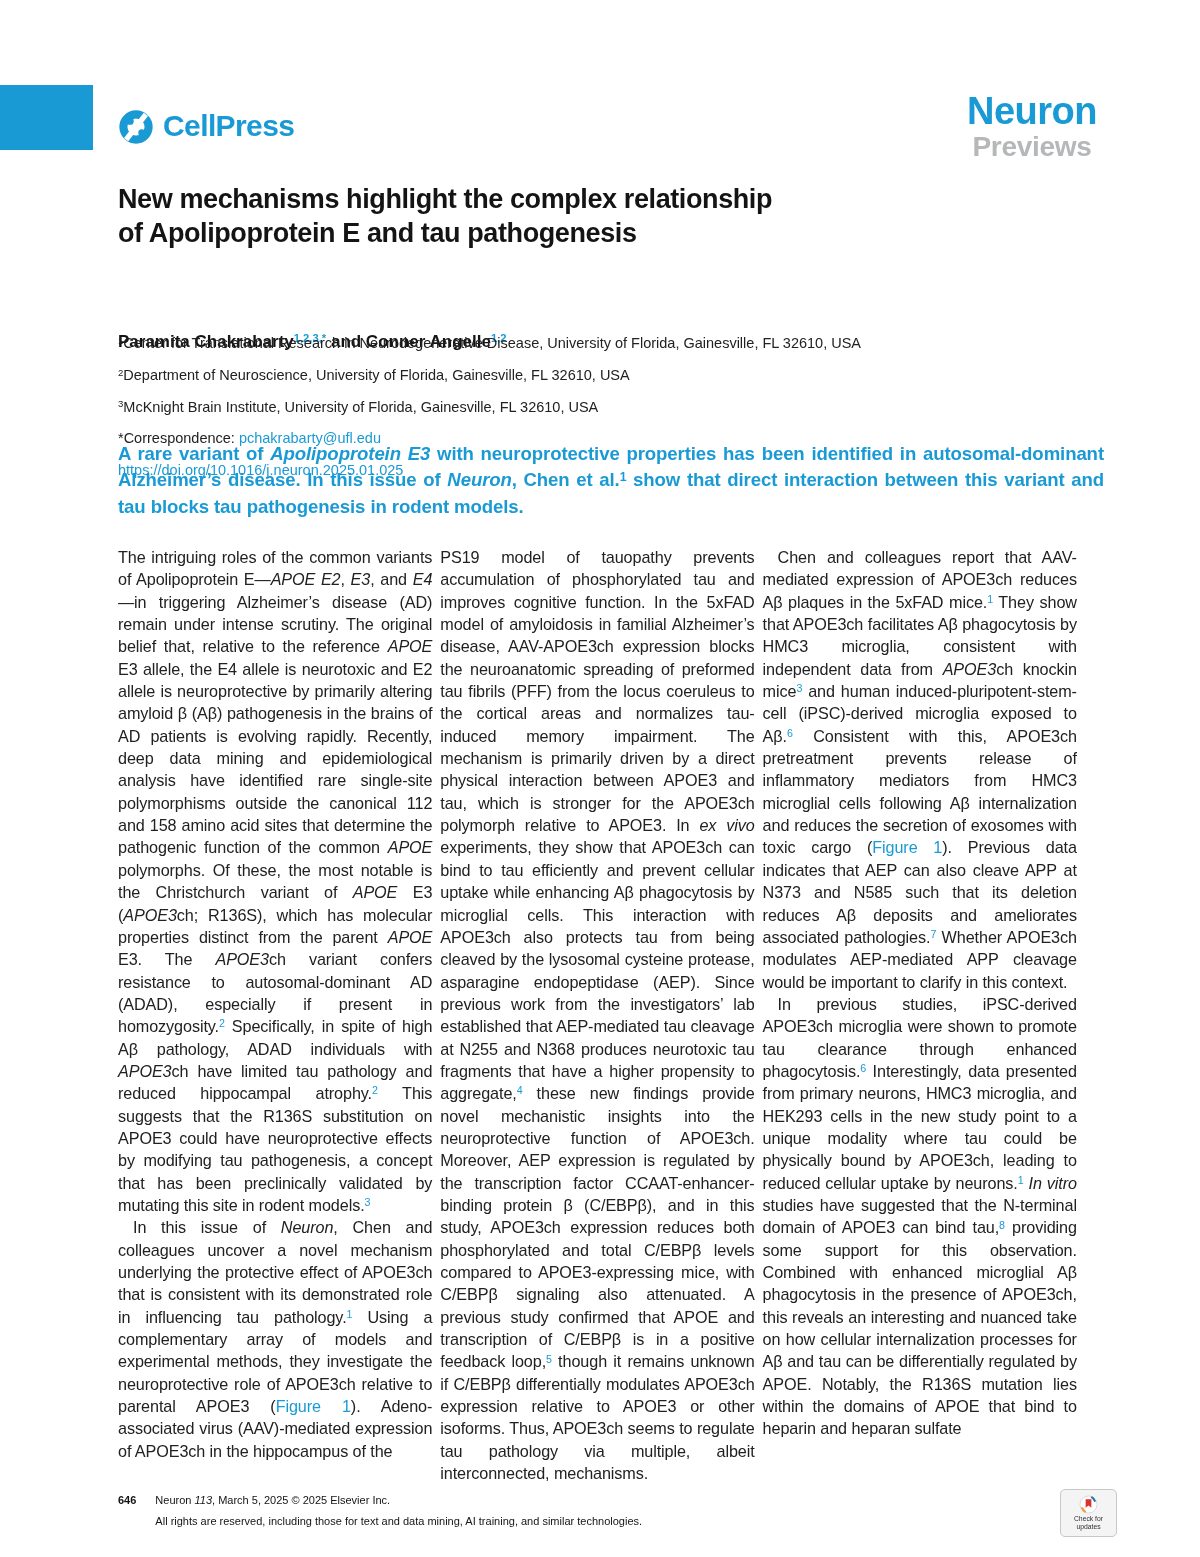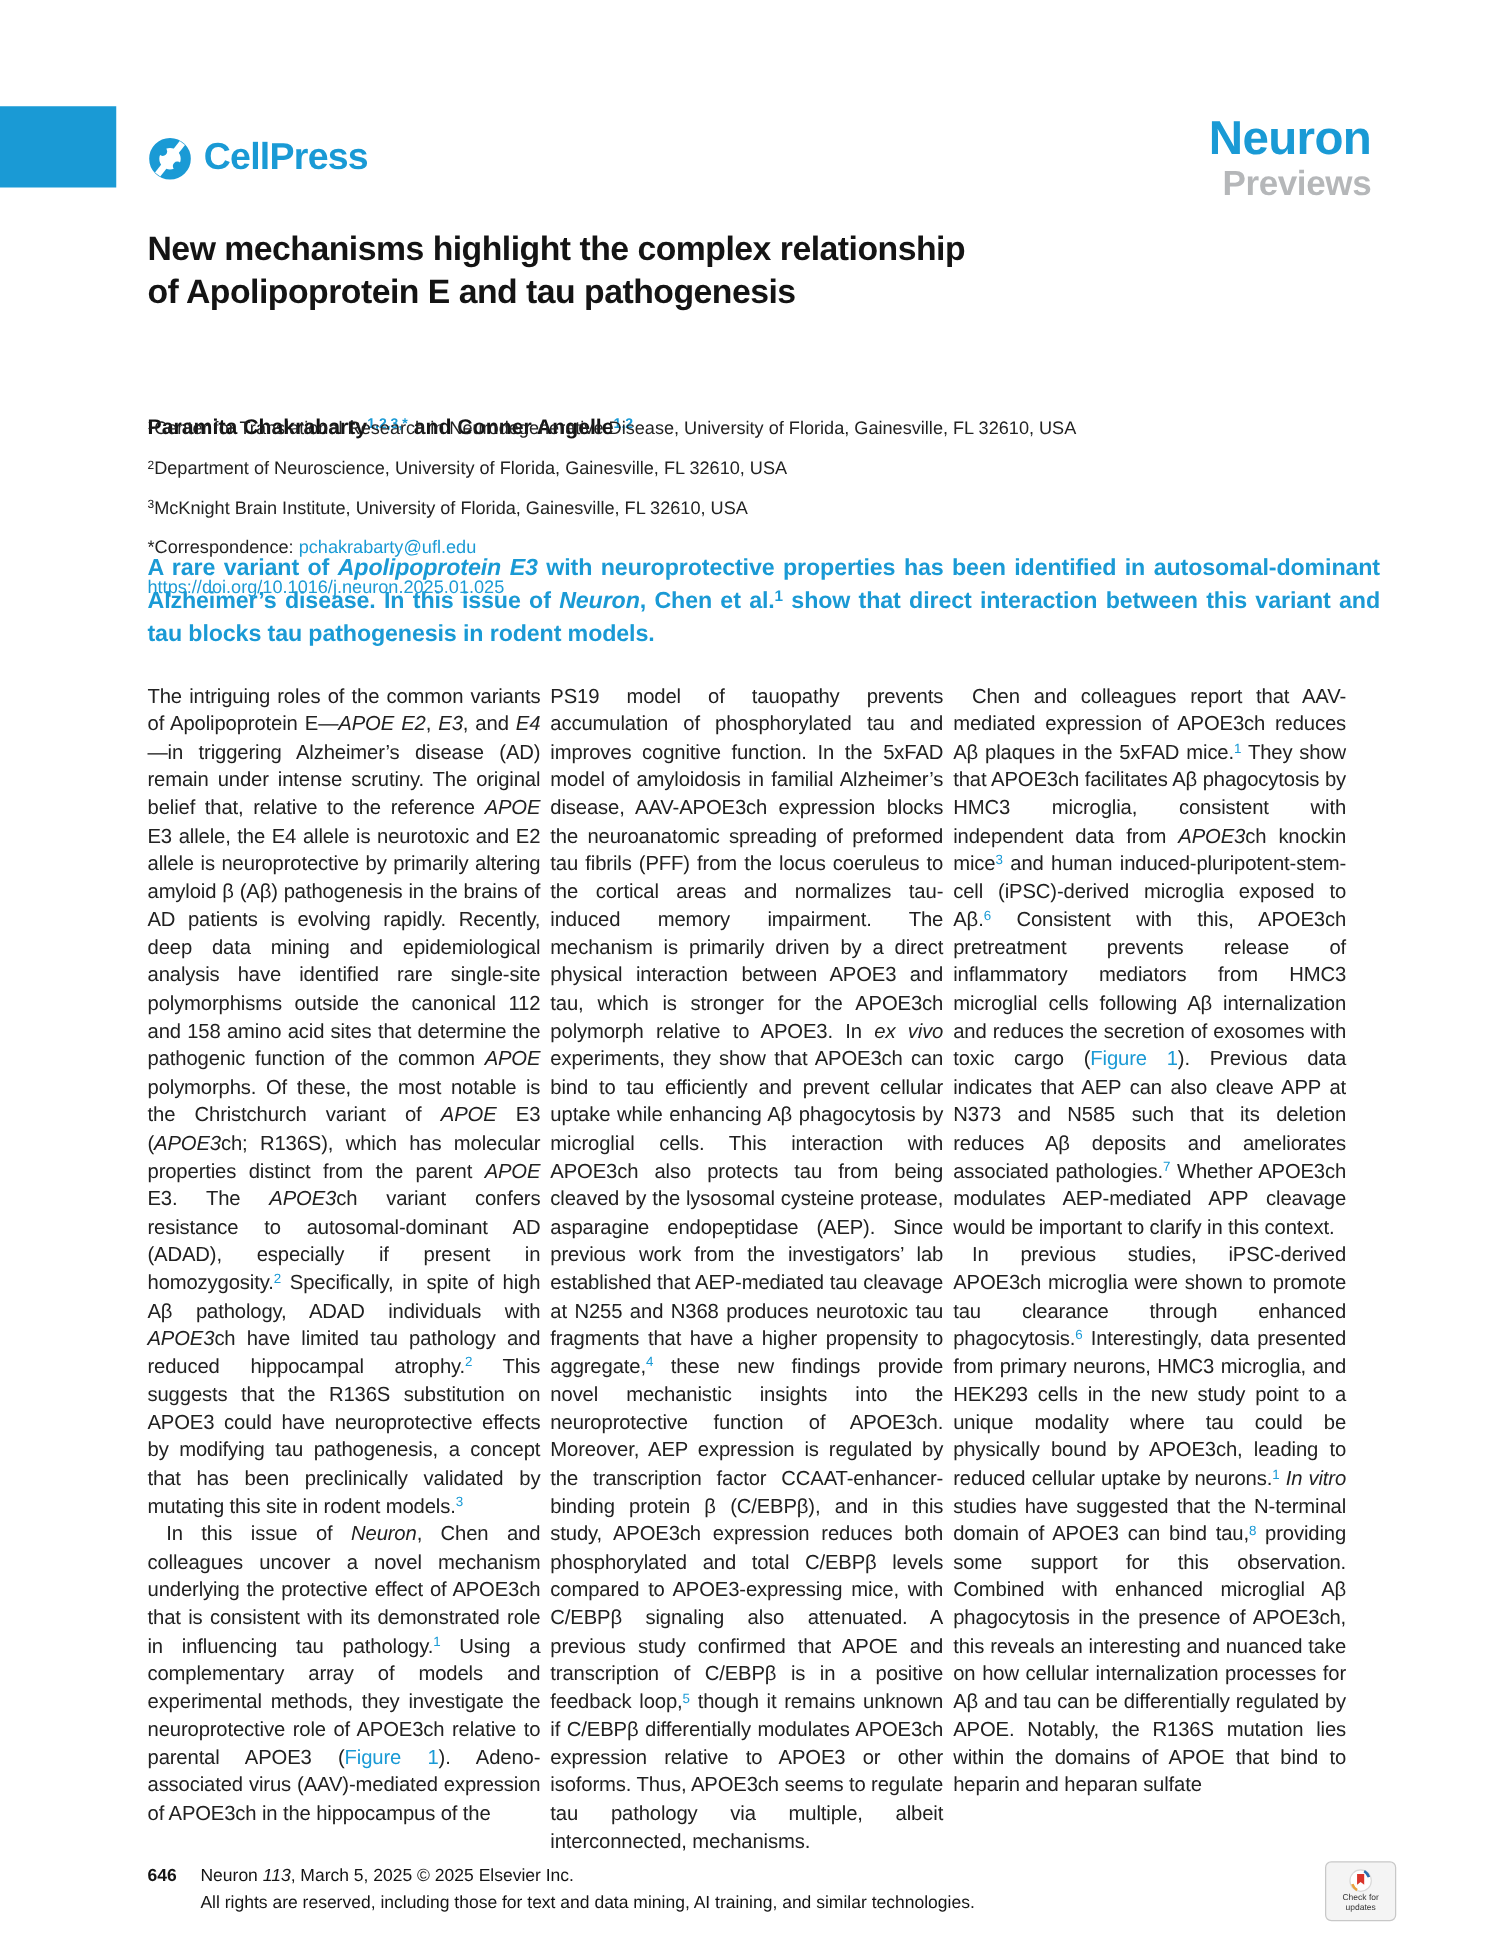--- a/index.html
+++ b/index.html
@@ -19,21 +19,21 @@
     overflow:hidden;
   }
   
   .corner-rect{position:absolute;left:0;top:85px;width:93px;height:65px;background:var(--blue);}
 
   
   .logo{position:absolute;left:118px;top:109px;display:flex;gap:9px;}
   .logo-text{font-size:30px;font-weight:700;color:var(--blue);letter-spacing:-0.6px;}
   .journal-block{position:absolute;right:103px;top:92px;text-align:right;}
   .journal-name{font-size:38px;font-weight:700;color:var(--blue);line-height:1.05;letter-spacing:-0.5px;}
-  .journal-section{font-size:28px;font-weight:700;color:var(--gray);line-height:1.1;letter-spacing:-0.3px;}
+  .journal-section{font-size:28px;font-weight:700;color:var(--gray);line-height:1.1;letter-spacing:-0.3px;text-align:center;}
 
   
   .title{position:absolute;left:118px;top:182px;width:1000px;
     font-size:27px;font-weight:700;line-height:1.26;letter-spacing:-0.4px;color:#141414;}
 
   
   .authors{position:absolute;left:118px;top:296px;font-size:17px;font-weight:700;color:#141414;margin-top:36px;}
   .affils{position:absolute;left:118px;top:322px;font-size:14.5px;line-height:19.8px;color:#222;}
   .affils .line{white-space:nowrap;margin-top:12px;}
 
@@ -49,21 +49,21 @@
   .col p.indent{text-indent:15px;}
 
   
   .i{font-style:italic;}
   .sup{font-size:66%;position:relative;top:-0.45em;line-height:0;}
   .bsup{font-size:66%;position:relative;top:-0.45em;line-height:0;color:var(--blue);}
   .link{color:var(--blue);cursor:pointer;}
 
   
   .footer{position:absolute;left:118px;top:1490px;display:flex;gap:19px;
-    font-size:14px;line-height:20.5px;color:#141414;}
+    font-size:11px;line-height:20.5px;color:#141414;}
   .pagenum{font-weight:700;}
   .check-badge{
     position:absolute;left:1060px;top:1489px;width:57px;height:48px;
     background:#f4f4f4;border:1px solid #c8c8c8;border-radius:5px;
     display:flex;flex-direction:column;align-items:center;justify-content:center;gap:1px;
     font-size:6.8px;line-height:7.6px;color:#333;text-align:center;cursor:pointer;
   }
 </style>
 </head>
 <body>

